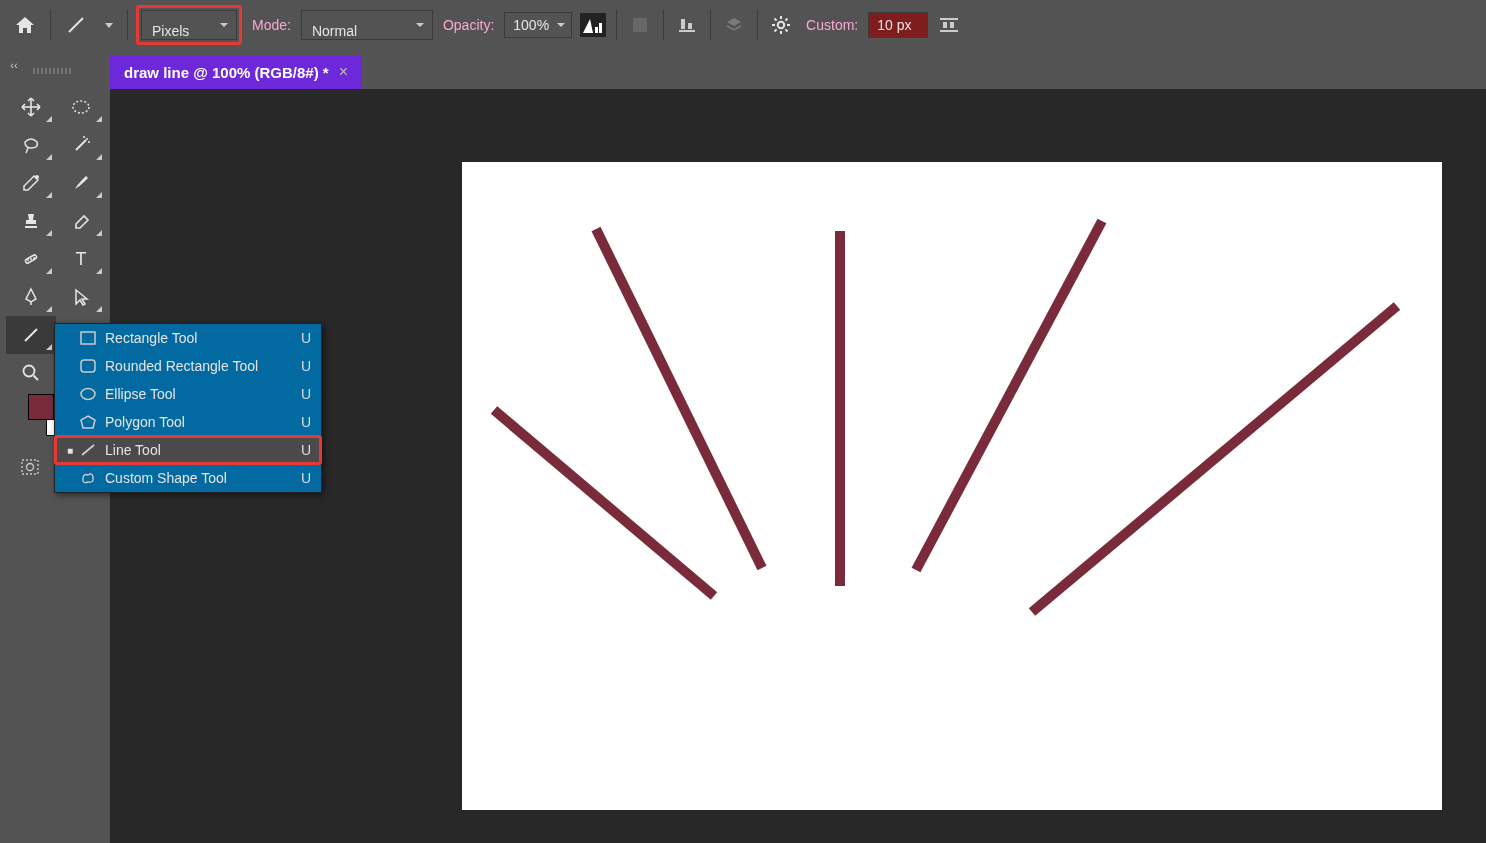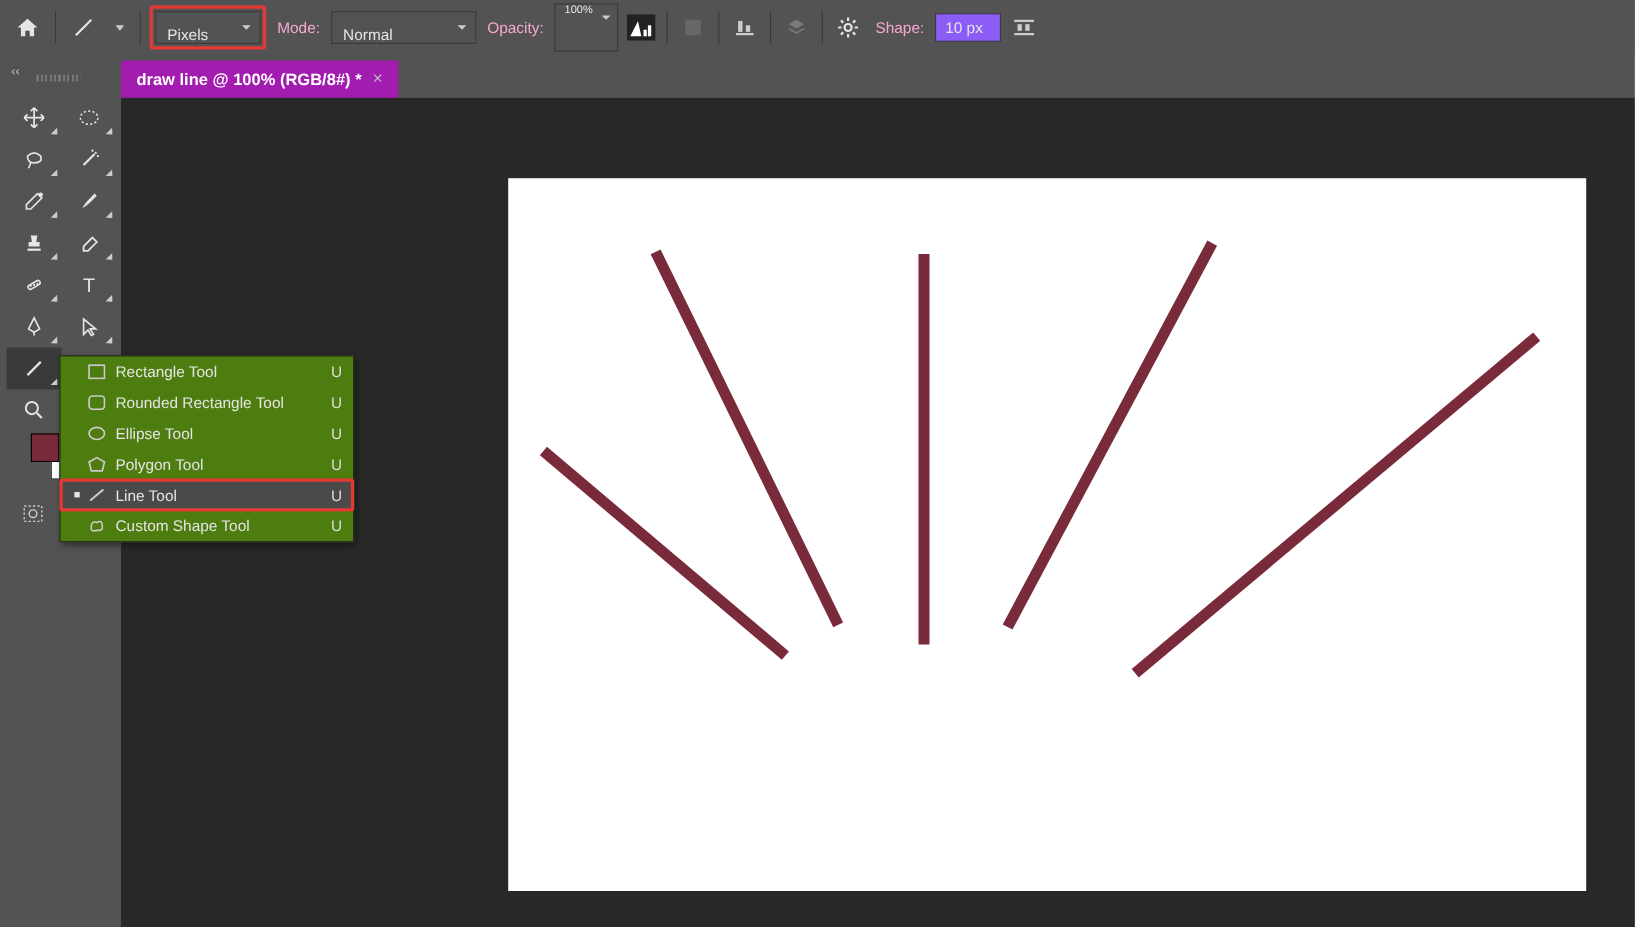--- a/index.html
+++ b/index.html
@@ -5,53 +5,53 @@
   * { box-sizing: border-box; margin: 0; padding: 0; font-family: -apple-system, "Segoe UI", Arial, sans-serif; }
   html, body { width: 1486px; height: 843px; background: #535353; overflow: hidden; color: #e5e5e5; }
   
   
   .options-bar { position: absolute; left: 0; top: 0; right: 0; height: 50px; background: #535353; display: flex; align-items: center; padding: 0 8px; gap: 6px; font-size: 14px; }
   .opt-btn { width: 34px; height: 34px; display: flex; align-items: center; justify-content: center; color: #e5e5e5; }
   .opt-divider { width: 1px; height: 30px; background: #3a3a3a; margin: 0 2px; }
   .dropdown { display: flex; align-items: center; height: 30px; padding: 12px 26px 0 10px; background: #535353; border: 1px solid #3a3a3a; position: relative; font-size: 14px; }
   .dropdown::after { content: ""; position: absolute; right: 8px; top: 12px; border: 4px solid transparent; border-top-color: #ccc; }
   .label { font-size: 14px; color: #f9a8d4; padding: 0 4px; }
-  .num-input { display: flex; align-items: flex-start; height: 44px; padding: 0 22px 0 8px; background: #535353; border: 1px solid #3a3a3a; position: relative; font-size: 10px; min-width: 50px; }
+  .num-input { display: flex; align-items: center; height: 26px; padding: 0 22px 0 8px; background: #535353; border: 1px solid #3a3a3a; position: relative; font-size: 14px; min-width: 50px; }
   .num-input::after { content: ""; position: absolute; right: 6px; top: 10px; border: 4px solid transparent; border-top-color: #ccc; }
-  .plain-input { display: flex; align-items: center; height: 26px; padding: 0 8px; background: #8b5cf6; border: 1px solid #3a3a3a; font-size: 14px; min-width: 60px; }
+  .plain-input { display: flex; align-items: center; height: 26px; padding: 0 8px; background: #7f1d1d; border: 1px solid #3a3a3a; font-size: 14px; min-width: 60px; }
   .highlight-red { border: 3px solid #e53935; border-radius: 3px; padding: 2px; }
   .icon-btn { width: 30px; height: 30px; display: flex; align-items: center; justify-content: center; }
   
   
   .collapse-handle { position: absolute; left: 0; top: 56px; width: 28px; height: 18px; background: #535353; display:flex; align-items:center; justify-content:center; color:#ccc; font-size:11px;}
   .grip { position:absolute; left:30px; top:68px; width:46px; height:10px; display:flex; gap:2px; justify-content:center;}
   .grip::before{content:"";width:40px;height:6px;background:repeating-linear-gradient(90deg,#777 0 2px,transparent 2px 4px);}
   
   
   .tab-bar { position: absolute; left: 110px; top: 55px; right: 0; height: 34px; display: flex; align-items: stretch; }
-  .doc-tab { display:flex; align-items:center; gap:10px; padding: 0 14px; background:#a21caf; color:#fff; font-size:15px; font-weight:600;}
+  .doc-tab { display:flex; align-items:center; gap:10px; padding: 0 14px; background:#6d28d9; color:#fff; font-size:15px; font-weight:600;}
   .doc-tab .close { color:#bbb; font-size:16px; font-weight:400;}
   
   
   .canvas-area { position: absolute; left: 110px; top: 89px; right: 0; bottom: 0; background: #282828; }
   .canvas { position: absolute; left: 352px; top: 73px; width: 980px; height: 648px; background: #fff; }
   
   
   .tools-panel { position:absolute; left:6px; top:88px; width:100px; background:#535353; }
   .tool-row { display:flex; }
   .tool { width:50px; height:38px; display:flex; align-items:center; justify-content:center; position:relative;}
   .tool .tri { position:absolute; right:4px; bottom:4px; width:0; height:0; border:3px solid transparent; border-right-color:#ccc; border-bottom-color:#ccc;}
   .tool.single { width:50px; }
   .swatch-area { padding:6px 0 0 20px; height:56px; position:relative;}
   .swatch-fg { width:26px; height:26px; background:#7a2b3b; border:1px solid #000; position:absolute; left:22px; top:2px;}
   .swatch-bg { width:26px; height:26px; background:#fff; border:1px solid #000; position:absolute; left:40px; top:18px;}
   .mini-below { display:flex; gap:16px; padding-left:14px; margin-top:10px;}
   
   
-  .flyout { position:absolute; left:54px; top:323px; width:268px; background:#4d7c0f; border:1px solid #222; box-shadow:2px 2px 6px rgba(0,0,0,.5); z-index:10;}
+  .flyout { position:absolute; left:54px; top:323px; width:268px; background:#0369a1; border:1px solid #222; box-shadow:2px 2px 6px rgba(0,0,0,.5); z-index:10;}
   .fly-item { display:flex; align-items:center; height:28px; padding:0 10px; font-size:14px; color:#e5e5e5; position:relative;}
   .fly-item .ind { width:10px; display:flex; justify-content:center; font-size:10px;}
   .fly-item .ficon { width:26px; display:flex; justify-content:center;}
   .fly-item .ftxt { flex:1; padding-left:4px;}
   .fly-item .fkey { color:#ddd;}
   .fly-item.hl { background:#4a4a4a; }
   .fly-item.boxed { outline:3px solid #e53935; outline-offset:-2px; border-radius:2px;}
   
   svg { display:block; }
 </style>
@@ -127,21 +127,21 @@
           <line x1="10" y1="16" x2="10" y2="19"></line>
           <line x1="1" y1="10" x2="4" y2="10"></line>
           <line x1="16" y1="10" x2="19" y2="10"></line>
           <line x1="3.5" y1="3.5" x2="5.6" y2="5.6"></line>
           <line x1="14.4" y1="14.4" x2="16.5" y2="16.5"></line>
           <line x1="3.5" y1="16.5" x2="5.6" y2="14.4"></line>
           <line x1="14.4" y1="5.6" x2="16.5" y2="3.5"></line>
         </g>
       </svg>
   </div>
-  <span class="label">Shape:</span>
+  <span class="label">Custom:</span>
   <div class="plain-input">
     <span>10 px</span>
   </div>
   <div class="icon-btn">
     <svg width="22" height="20" viewBox="0 0 22 20">
         <line x1="2" y1="4" x2="20" y2="4" stroke="#ccc" stroke-width="2"></line>
         <line x1="2" y1="16" x2="20" y2="16" stroke="#ccc" stroke-width="2"></line>
         <rect x="5" y="7" width="4" height="6" fill="#ccc"></rect>
         <rect x="12" y="7" width="4" height="6" fill="#ccc"></rect>
       </svg>

